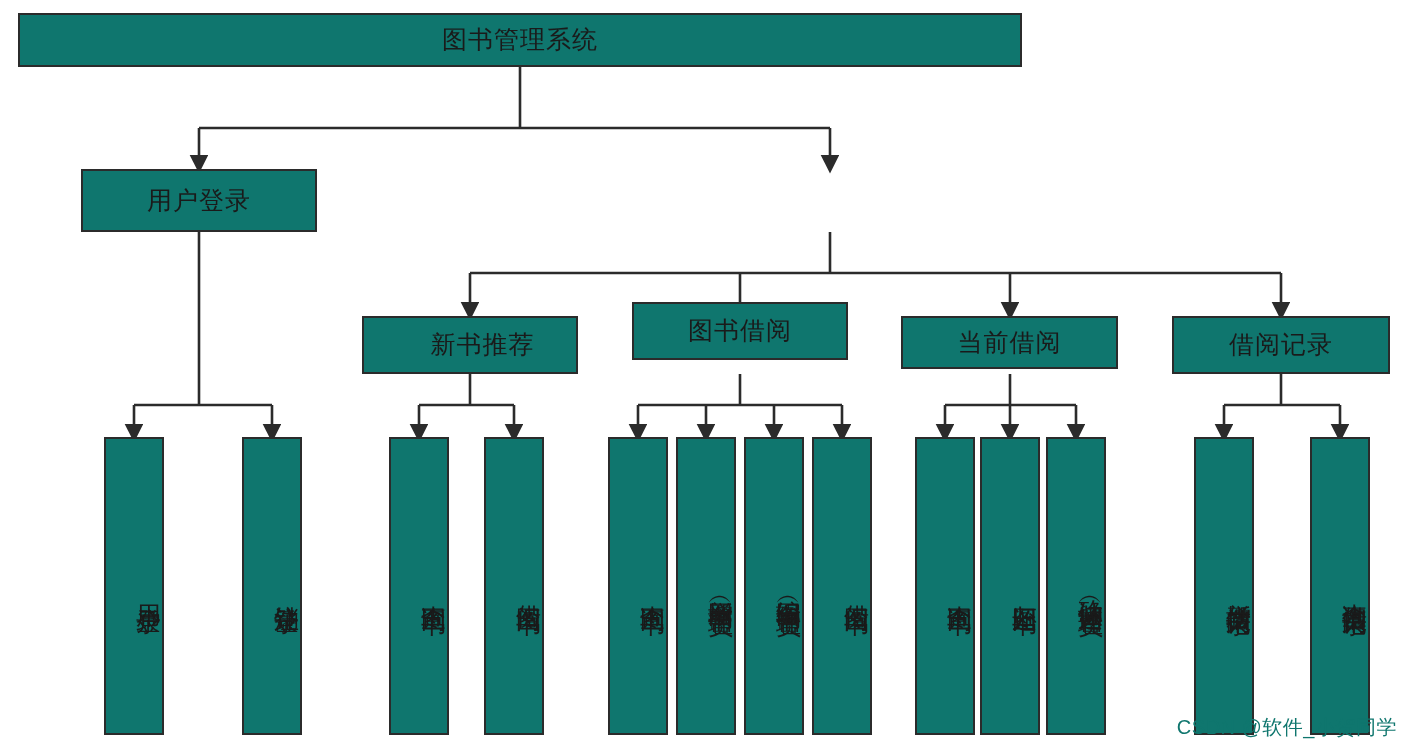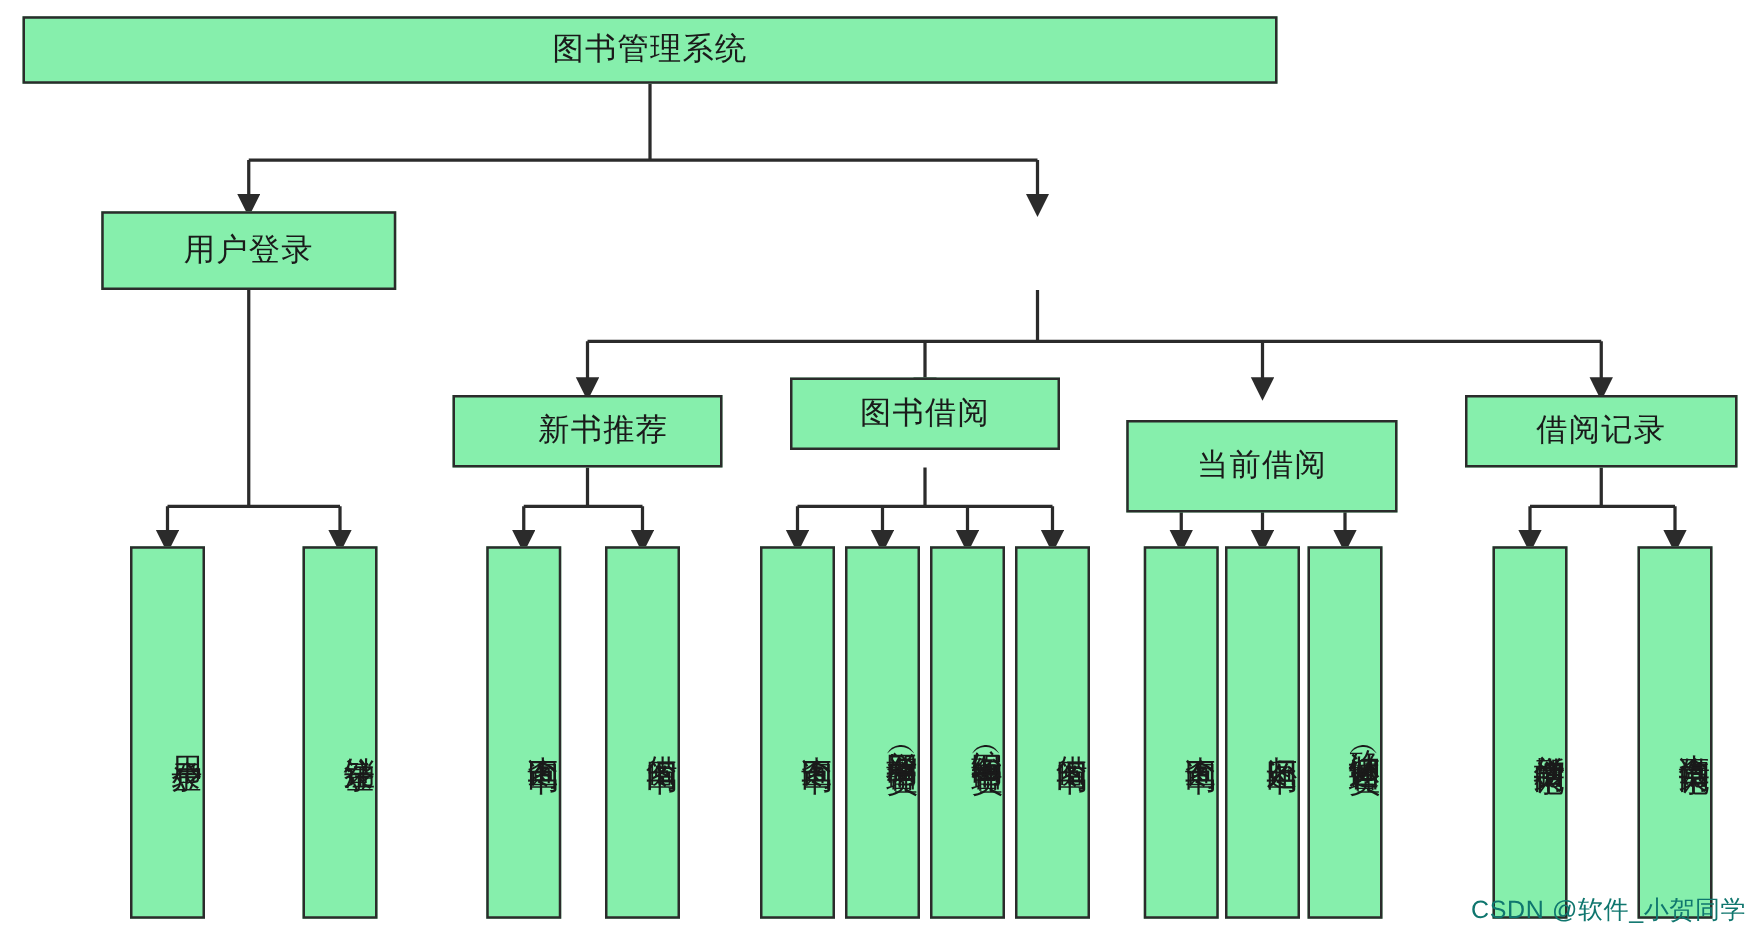--- a/index.html
+++ b/index.html
@@ -21,21 +21,21 @@
     position: absolute;
     left: 0;
     top: 0;
     width: 1405px;
     height: 747px;
     pointer-events: none;
   }
   .node {
     position: absolute;
     box-sizing: border-box;
-    background: #86efac;
+    background: #0f766e;
     border: 2px solid #2b2b2b;
     display: flex;
     align-items: center;
     justify-content: center;
     color: #1a1a1a;
   }
   .node.horiz {
     font-size: 25px;
     letter-spacing: 1px;
     line-height: 1.1;
@@ -128,21 +128,21 @@
   <div class="node horiz" style="left:81px; top:169px; width:236px; height:63px;">
     <span>用户登录</span>
   </div>
 
   <div class="node horiz" style="left:362px; top:316px; width:216px; height:58px;padding-left:25px;">
     <span>新书推荐</span>
   </div>
   <div class="node horiz" style="left:632px; top:302px; width:216px; height:58px;">
     <span>图书借阅</span>
   </div>
-  <div class="node horiz" style="left:901px; top:316px; width:217px; height:74px;margin-top:20px;">
+  <div class="node horiz" style="left:901px; top:316px; width:217px; height:53px;">
     <span>当前借阅</span>
   </div>
   <div class="node horiz" style="left:1172px; top:316px; width:218px; height:58px;">
     <span>借阅记录</span>
   </div>
 
   <div class="node vert" style="left:104px; top:437px; width:60px; height:298px;">
     <span>用户登录</span>
   </div>
   <div class="node vert" style="left:242px; top:437px; width:60px; height:298px;">

